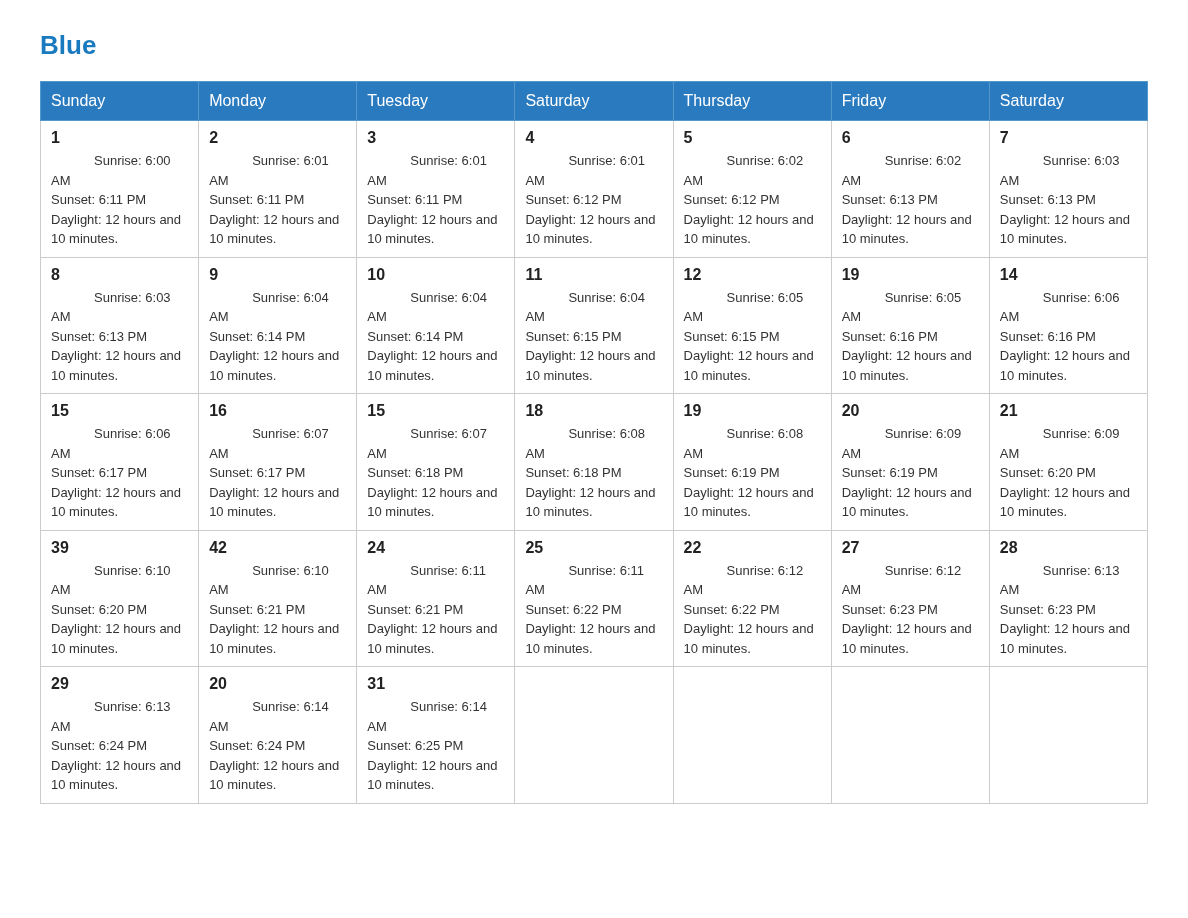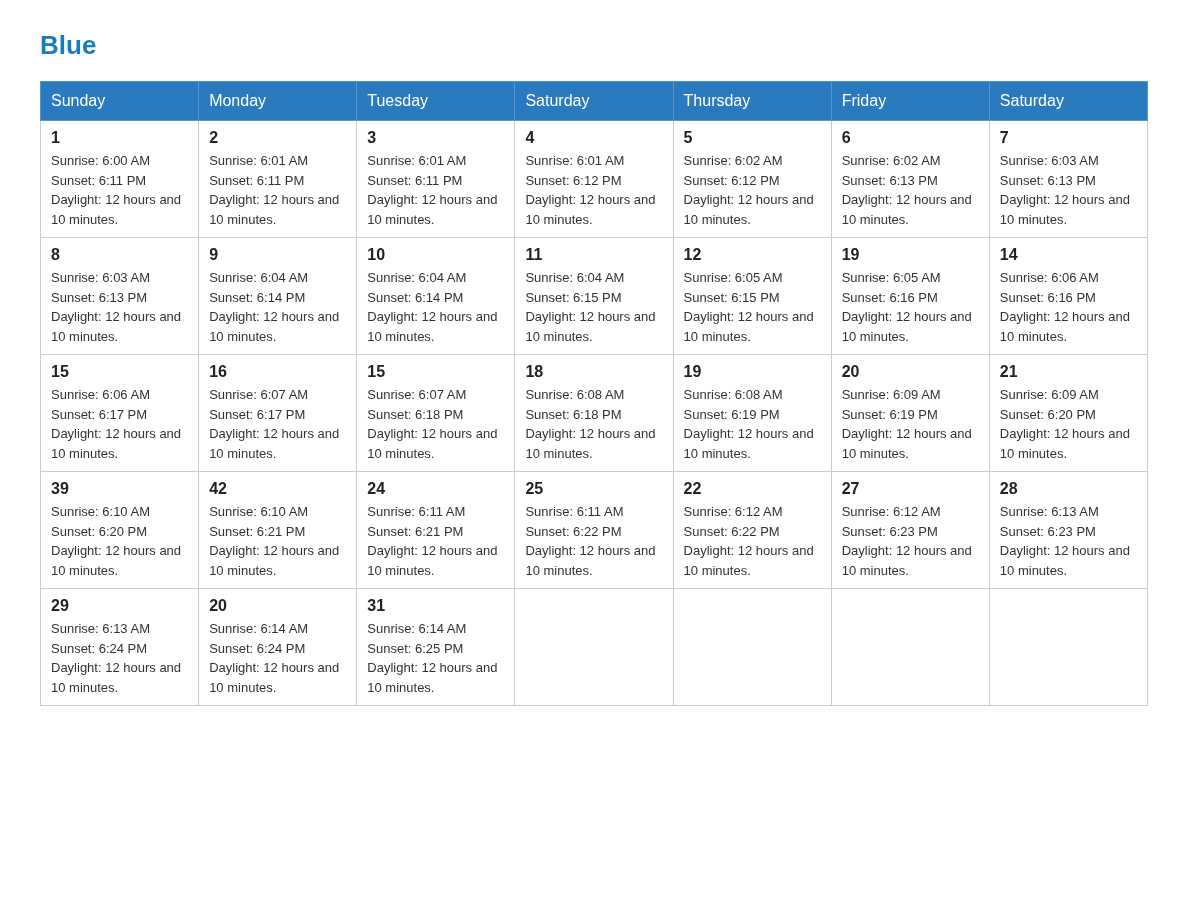--- a/index.html
+++ b/index.html
@@ -59,20 +59,21 @@
       font-size: 16px;
       font-weight: bold;
       color: #222;
       display: block;
       margin-bottom: 4px;
     }
     .day-info {
       font-size: 13px;
       color: #333;
       line-height: 1.5;
+      margin-left: 43px;
     }
     .empty-cell {
       background: #fff;
     }
     .logo-wrapper {
       display: flex;
       flex-direction: column;
       align-items: flex-start;
     }
     .logo-top-row {

